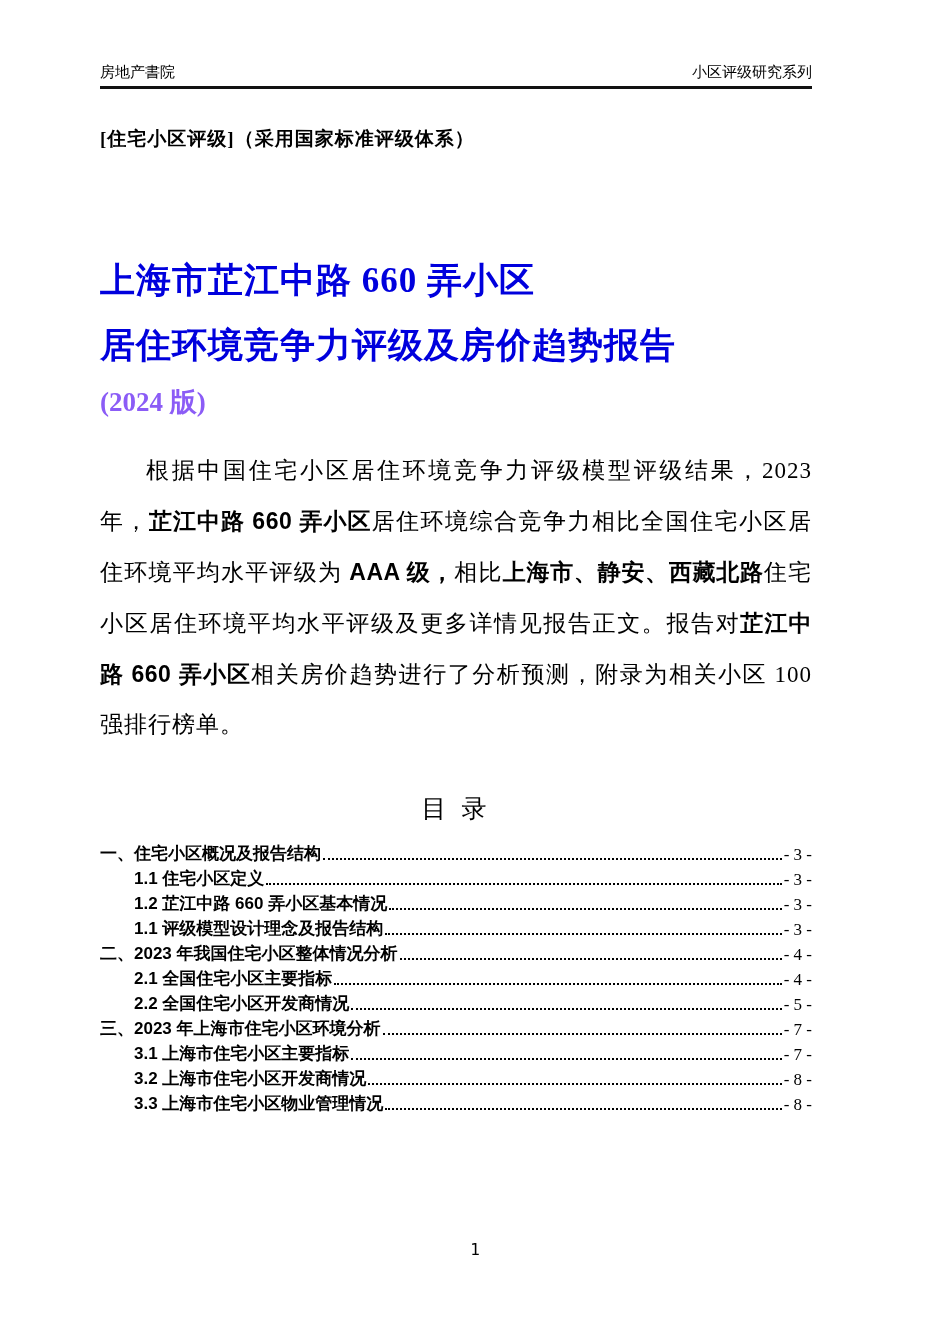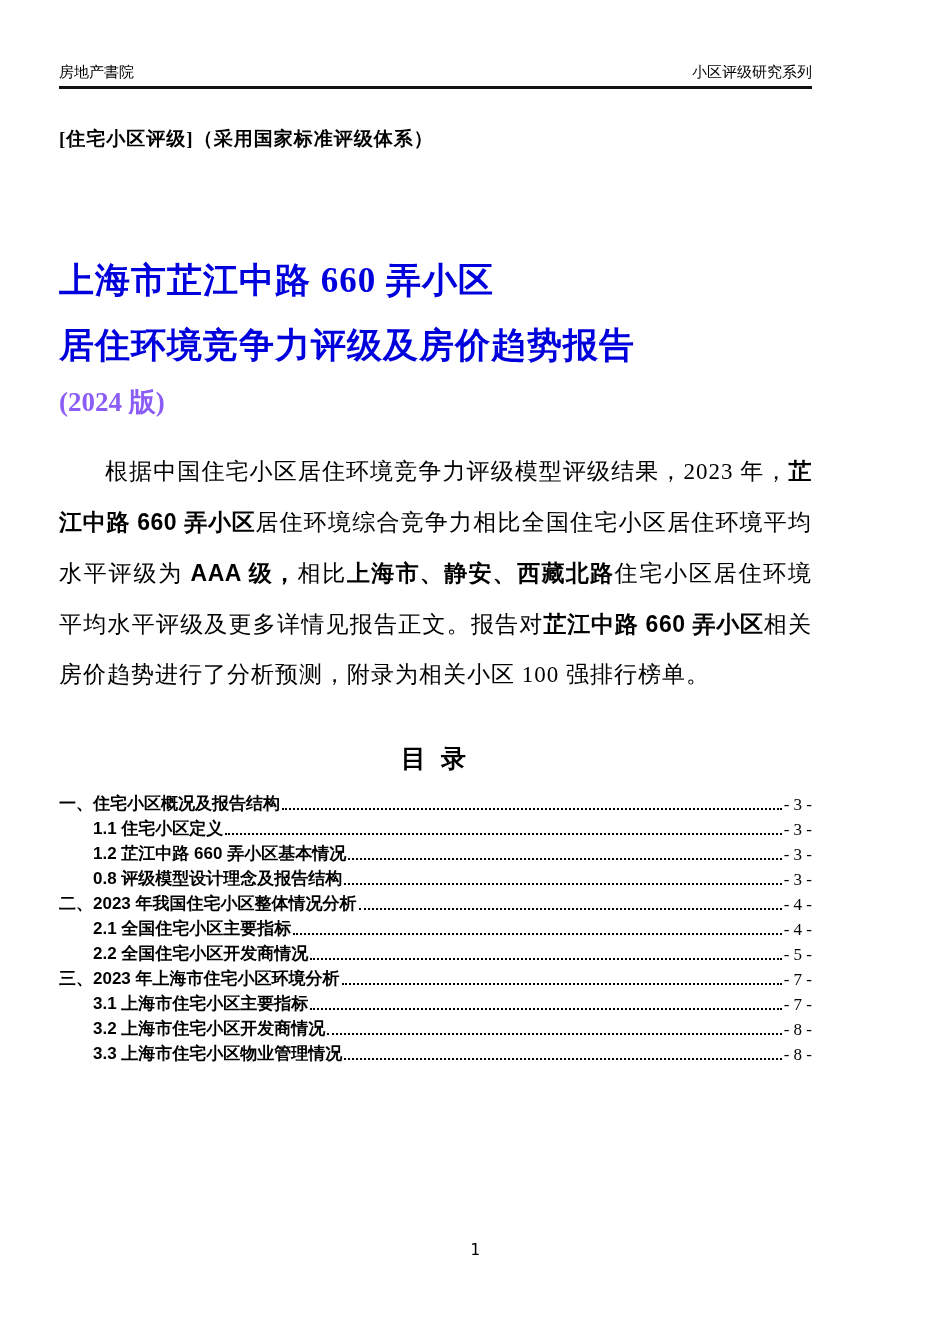--- a/index.html
+++ b/index.html
@@ -5,21 +5,21 @@
   html, body { margin: 0; padding: 0; background: #ffffff; }
   .page {
     position: relative;
     width: 950px;
     height: 1344px;
     margin: 0 auto;
     background: #ffffff;
     color: #000000;
     font-family: "Liberation Serif", "DejaVu Serif", serif;
     box-sizing: border-box;
-    padding: 0 138px 0 59px;
+    padding: 0 138px 0 100px;
     overflow: hidden;
   }
   .header {
     display: flex;
     justify-content: space-between;
     align-items: flex-end;
     margin-top: 63px;
     padding-bottom: 5px;
     border-bottom: 3px solid #111111;
     font-family: "Liberation Sans", "DejaVu Sans", sans-serif;
@@ -65,21 +65,21 @@
   .summary-paragraph .b {
     font-weight: bold;
     font-family: "Liberation Sans", "DejaVu Sans", sans-serif;
     letter-spacing: 0.5px;
   }
   .toc-heading {
     margin: 42px 0 0 0;
     text-align: center;
     font-family: "Liberation Sans", "DejaVu Sans", sans-serif;
     font-size: 25px;
-    font-weight: bold;
+    font-weight: normal;
     letter-spacing: 4px;
     line-height: 32px;
   }
   .toc {
     margin-top: 16px;
     font-family: "Liberation Sans", "DejaVu Sans", sans-serif;
     font-size: 17px;
   }
   .toc-item {
     display: flex;
@@ -143,21 +143,21 @@
         <span class="toc-label">1.1 住宅小区定义</span>
         <span class="toc-dots"></span>
         <span class="toc-page">- 3 -</span>
       </div>
       <div class="toc-item lvl1">
         <span class="toc-label">1.2 芷江中路 660 弄小区基本情况</span>
         <span class="toc-dots"></span>
         <span class="toc-page">- 3 -</span>
       </div>
       <div class="toc-item lvl1">
-        <span class="toc-label">0.8 评级模型设计理念及报告结构</span>
+        <span class="toc-label">1.1 评级模型设计理念及报告结构</span>
         <span class="toc-dots"></span>
         <span class="toc-page">- 3 -</span>
       </div>
       <div class="toc-item lvl0">
         <span class="toc-label">二、2023 年我国住宅小区整体情况分析</span>
         <span class="toc-dots"></span>
         <span class="toc-page">- 4 -</span>
       </div>
       <div class="toc-item lvl1">
         <span class="toc-label">2.1 全国住宅小区主要指标</span>

